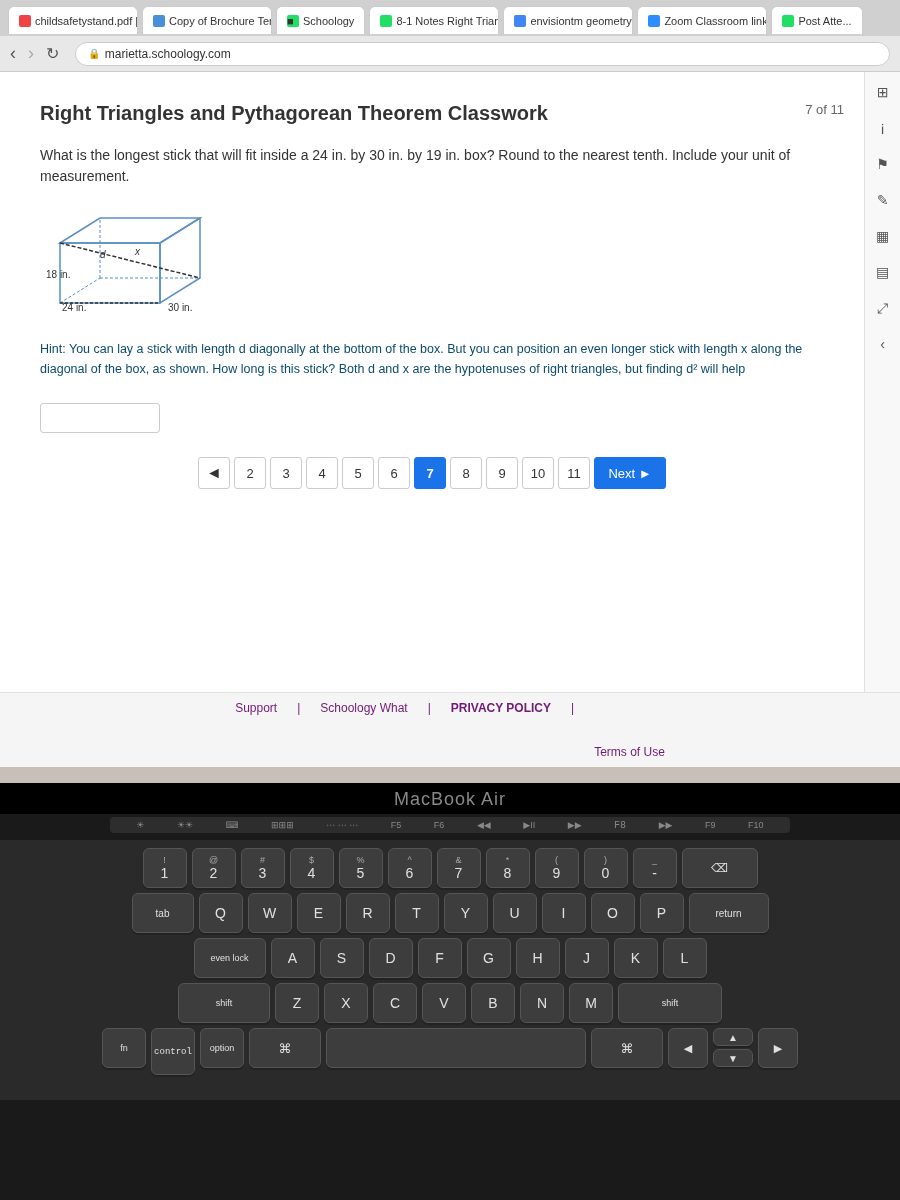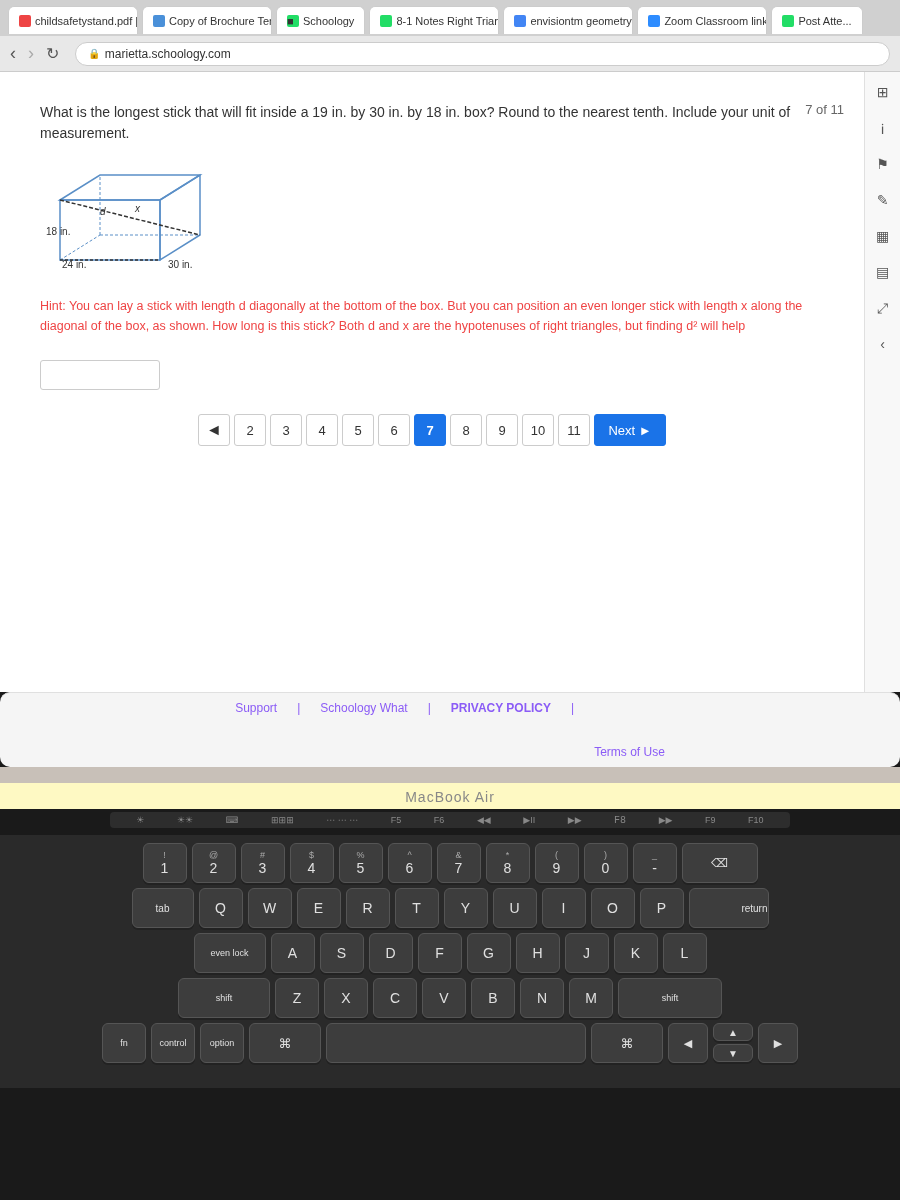--- a/index.html
+++ b/index.html
@@ -115,21 +115,21 @@
       position: relative;
     }
 
     .box-svg {
       width: 220px;
       height: 110px;
     }
 
     .hint-text {
       font-size: 12.5px;
-      color: #ef4444;
+      color: #0c4a6e;
       line-height: 1.6;
       margin-bottom: 16px;
       max-width: 780px;
     }
 
     .answer-input {
       width: 120px;
       height: 30px;
       border: 1px solid #ccc;
       border-radius: 3px;
@@ -176,35 +176,34 @@
     .page-btn.prev-btn {
       font-size: 16px;
     }
 
     
     .footer-bar {
       background: #fff;
       border-top: 1px solid #e0e0e0;
       padding: 10px 0;
       font-size: 12px;
-      color: #8b5cf6;
+      color: #701a75;
       display: flex;
       justify-content: center;
       gap: 20px;
-      border-radius: 10px;
     }
 
     
     .macbook-label {
       text-align: center;
       color: #888;
-      font-size: 14px;
+      font-size: 18px;
       letter-spacing: 1px;
       padding: 6px 0 4px;
-      background: #fef9c3;
+      background: #000000;
     }
 
     
     .keyboard {
       background: #2a2a2a;
       padding: 8px 14px 20px;
     }
 
     .key-row {
       display: flex;
@@ -308,22 +307,23 @@
   <span style="font-size:16px; color:#555; margin-right:10px;">↻</span>
   <div class="address-bar">
     <span class="lock-icon">🔒</span>
     <span style="font-size:12px;">marietta.schoology.com</span>
   </div>
 </div>
 
 <div class="content-area">
   <div class="schoology-page">
     <div class="page-counter">7 of 11</div>
-
-    <p class="question-text">What is the longest stick that will fit inside a 19 in. by 30 in. by 18 in. box? Round to the nearest tenth. Include your unit of measurement.</p>
+    <h1 class="page-title">Right Triangles and Pythagorean Theorem Classwork</h1>
+
+    <p class="question-text">What is the longest stick that will fit inside a 24 in. by 30 in. by 19 in. box? Round to the nearest tenth. Include your unit of measurement.</p>
 
     
     <div class="diagram-container">
       <svg class="box-svg" viewBox="0 0 220 110" xmlns="http://www.w3.org/2000/svg">
 
         <rect x="20" y="40" width="100" height="60" fill="none" stroke="#5a8fc7" stroke-width="1.5"></rect>
 
         <polygon points="20,40 60,15 160,15 120,40" fill="none" stroke="#5a8fc7" stroke-width="1.5"></polygon>
 
         <polygon points="120,40 160,15 160,75 120,100" fill="none" stroke="#5a8fc7" stroke-width="1.5"></polygon>
@@ -491,21 +491,21 @@
       </div>
     <div class="key key-std" style="width:44px; height:40px;">
         <span class="key-main">I</span>
       </div>
     <div class="key key-std" style="width:44px; height:40px;">
         <span class="key-main">O</span>
       </div>
     <div class="key key-std" style="width:44px; height:40px;">
         <span class="key-main">P</span>
       </div>
-    <div class="key key-enter" style="width:80px; height:40px;align-items:flex-end;">
+    <div class="key key-enter" style="width:80px; height:40px;">
         <span style="font-size:10px;">return</span>
       </div>
   </div>
 
   <div class="key-row">
     <div class="key key-caps" style="width:72px; height:40px;">
         <span style="font-size:9px;">even lock</span>
       </div>
     <div class="key key-std" style="width:44px; height:40px;">
         <span class="key-main">A</span>
@@ -563,21 +563,21 @@
       </div>
     <div class="key key-shift-r" style="width:104px; height:40px;">
         <span style="font-size:9px;">shift</span>
       </div>
   </div>
 
   <div class="key-row">
     <div class="key" style="width:44px; height:40px;">
         <span style="font-size:9px;">fn</span>
       </div>
-    <div class="key" style="width:44px; height:40px;">
+    <div class="key" style="width:44px; height:47px;font-family:Liberation Mono, monospace;">
         <span style="font-size:9px;">control</span>
       </div>
     <div class="key" style="width:44px; height:40px;">
         <span style="font-size:9px;">option</span>
       </div>
     <div class="key" style="width:72px; height:40px;">
         <span style="font-size:13px;">⌘</span>
       </div>
     <div class="key key-widest" style="width:260px; height:40px;"></div>
     <div class="key" style="width:72px; height:40px;">

